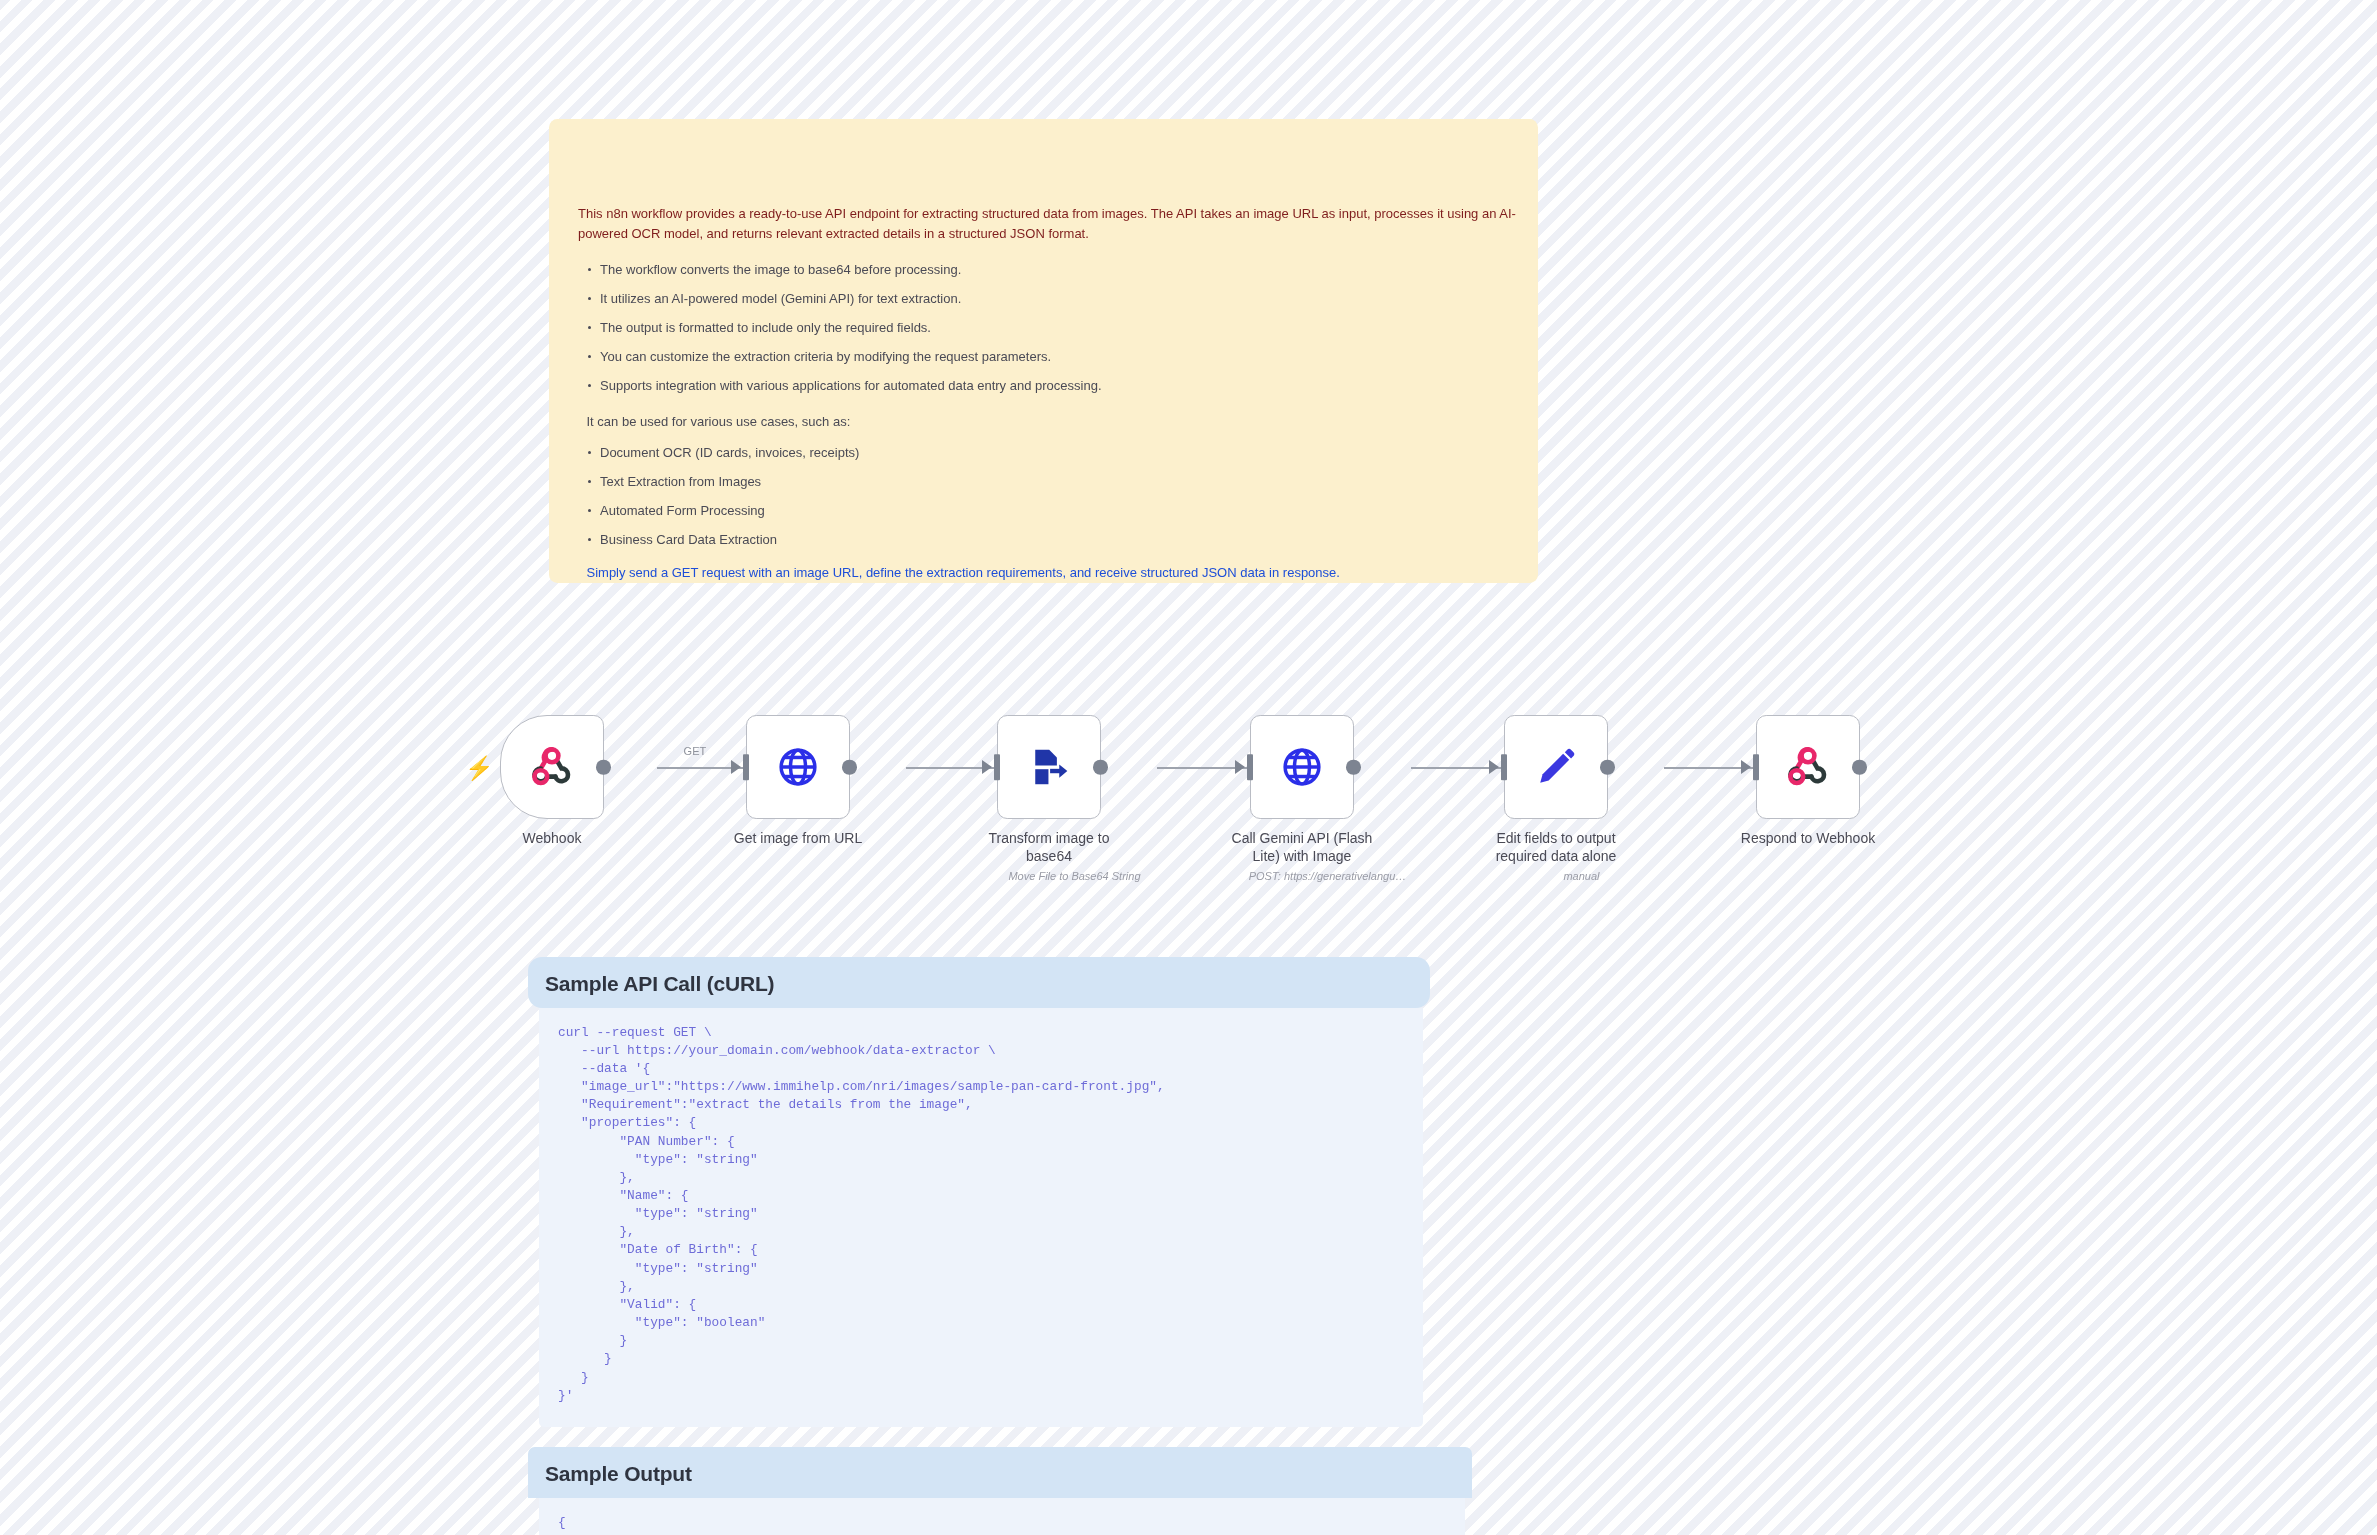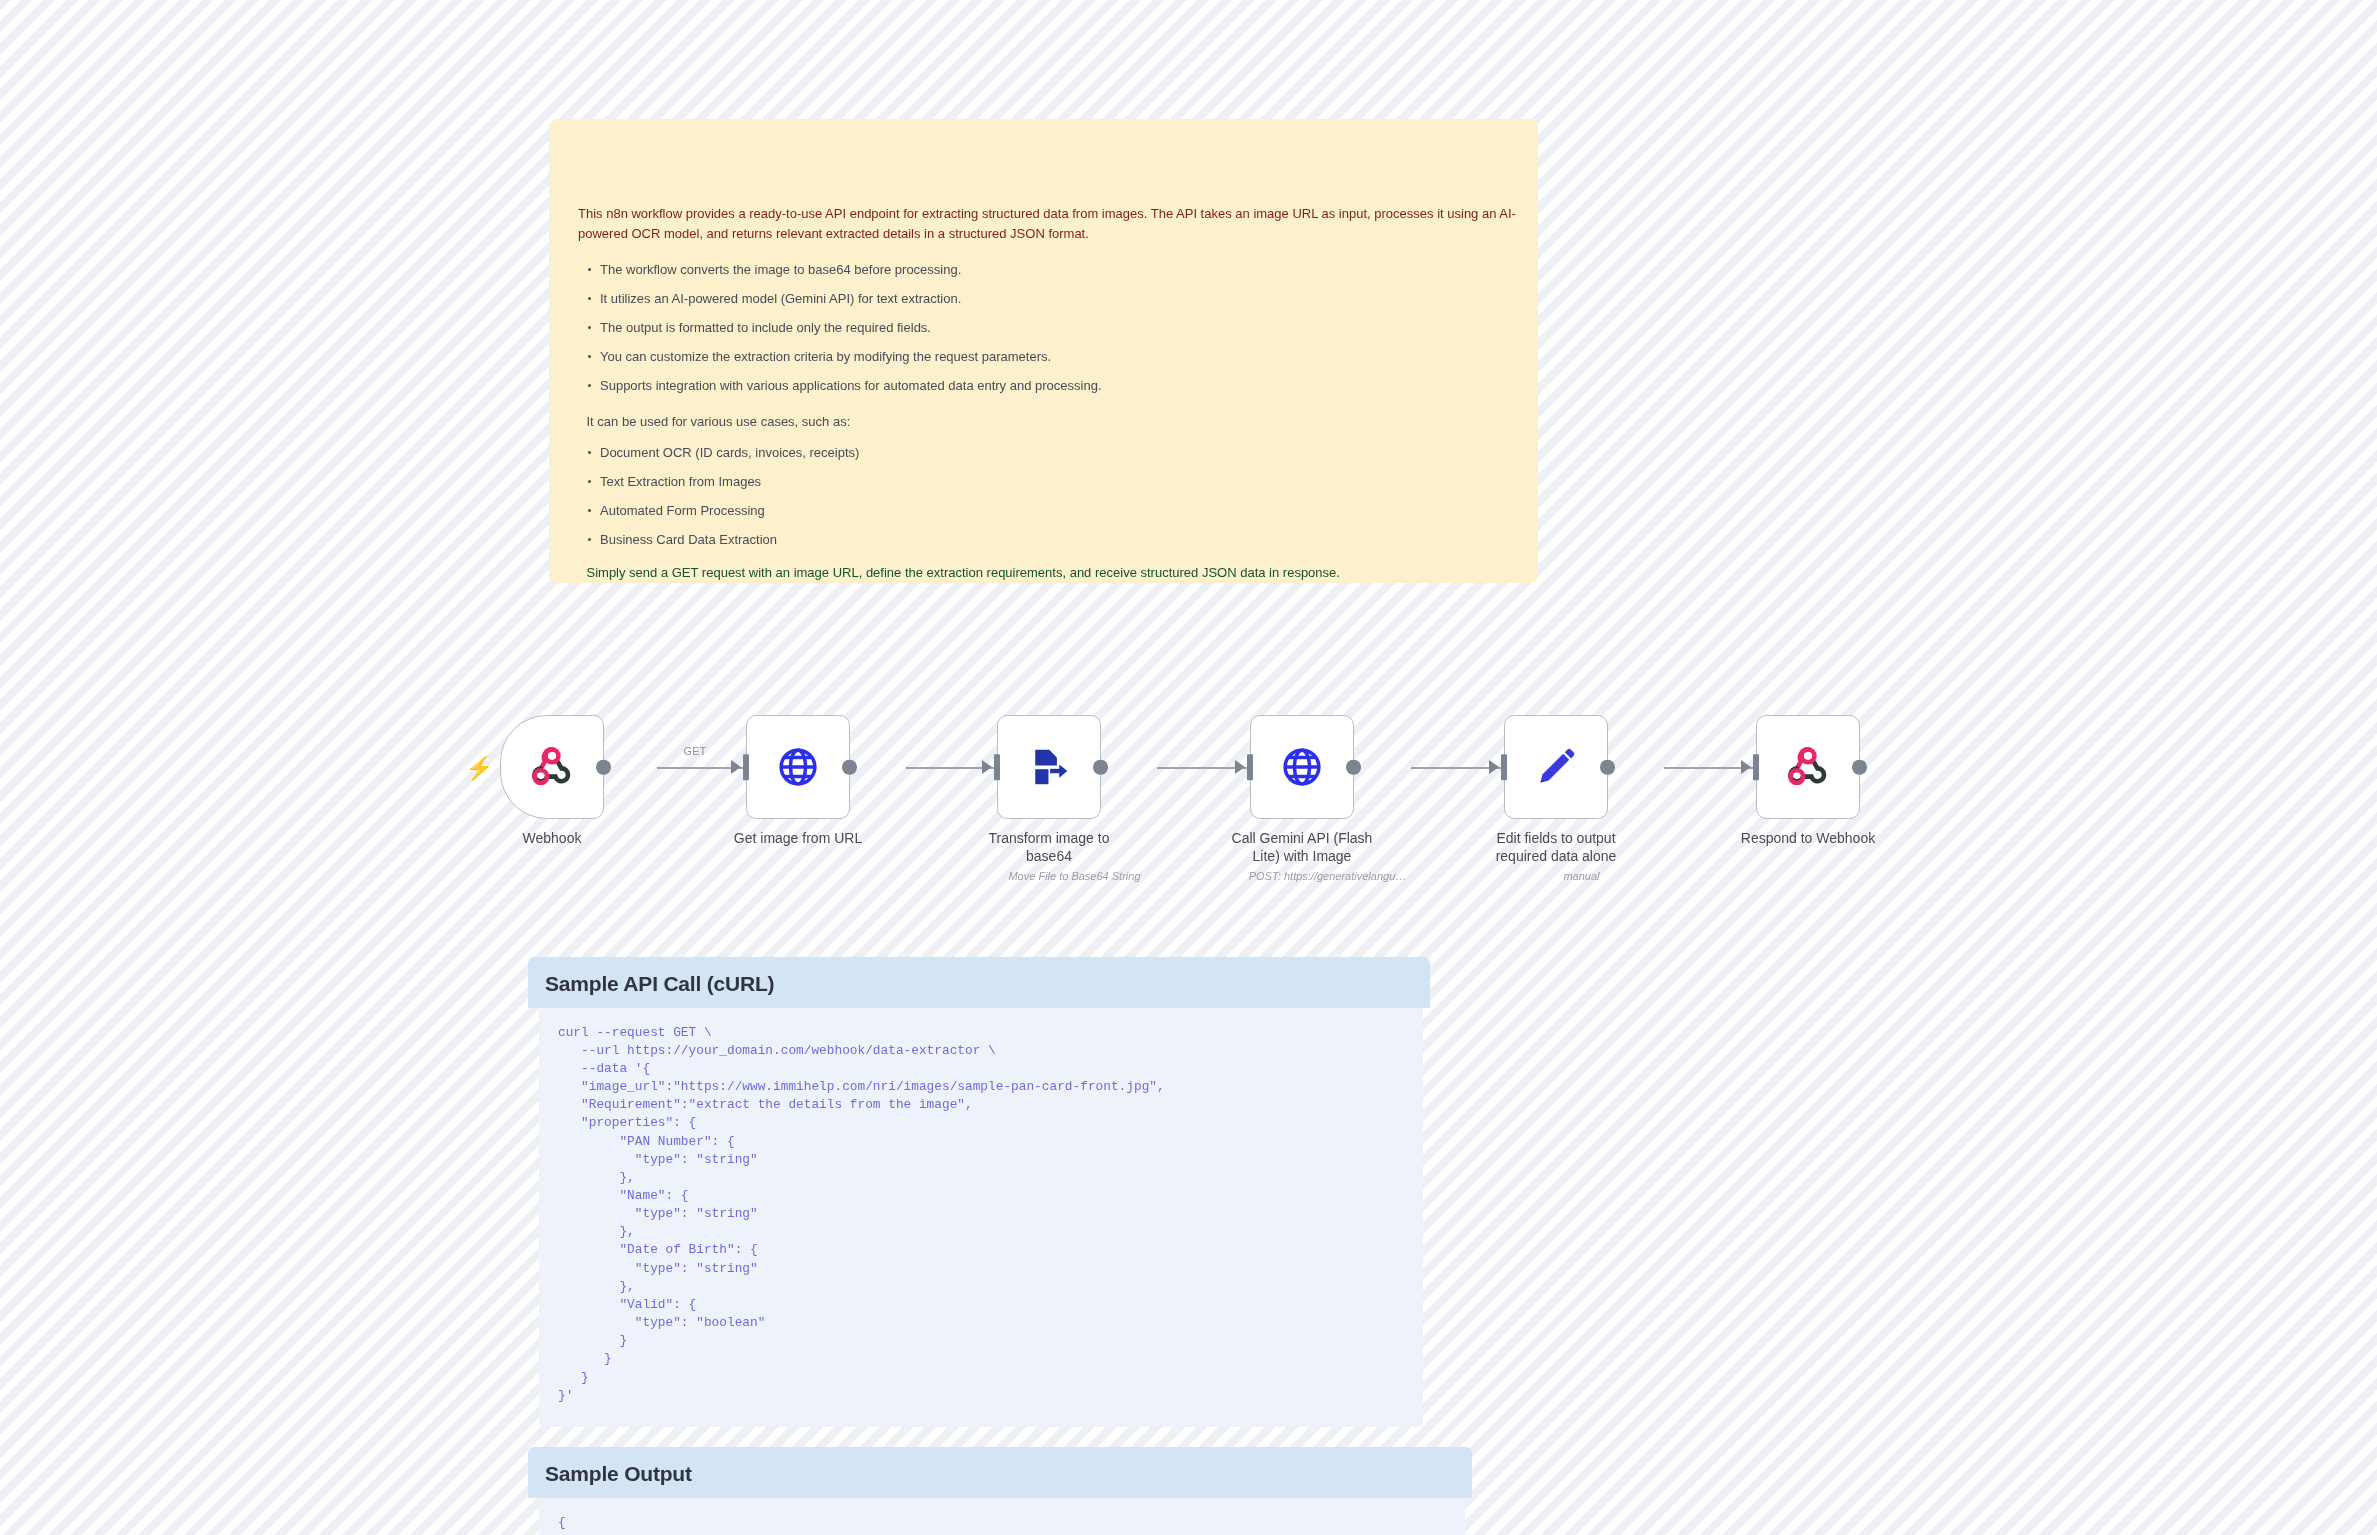--- a/index.html
+++ b/index.html
@@ -32,21 +32,21 @@
   }
   .sticky ul li{
     position:relative;font-size:13px;line-height:1.0;color:#4a4a55;
     margin-bottom:16px;
   }
   .sticky ul li::before{
     content:"";position:absolute;left:-12px;top:5.1px;
     width:3.4px;height:3.4px;border-radius:50%;background:#4a4a55;
   }
   .sticky .subhead{margin:22px 0 0 8.5px;font-size:13px;color:#4a4a55;}
-  .sticky .closing{margin:19px 0 0 8.5px;font-size:13px;color:#14532d;}
+  .sticky .closing{margin:19px 0 0 8.5px;font-size:13px;color:#1d4ed8;}
 
   
   .flow{position:absolute;left:0;top:715px;width:2377px;height:196px;}
   .node-wrap{position:absolute;top:0;text-align:center;}
   .node-box{
     width:104px;height:104px;background:#ffffff;border:1.4px solid #b9bcc4;
     border-radius:10.2px;box-sizing:border-box;
     display:flex;align-items:center;justify-content:center;position:relative;
     margin:0 auto;
   }
@@ -91,21 +91,21 @@
     padding:14.5px 17px 12.8px 17px;
   }
   .panel .phead h2{
     margin:0;font-size:21px;font-weight:bold;color:#2f3440;letter-spacing:-0.2px;
   }
   .panel .pbody{
     background:#eef3fb;border-radius:0 0 5.1px 5.1px;
     padding:15.3px 19px 22px 19px;
   }
   .panel.curl{left:528px;top:957px;width:868px;}
-  .panel.curl .phead{width:868px;}
+  .panel.curl .phead{width:868px;border-radius:14px;}
   .panel.curl .pbody{width:846px;margin-left:11px;}
   .panel.out{left:528px;top:1447px;width:910px;}
   .panel.out .phead{width:910px;}
   .panel.out .pbody{width:888px;margin-left:11px;height:77px;overflow:hidden;}
 
   pre.code{
     margin:0;font-family:"Liberation Mono",monospace;
     font-size:12.8px;line-height:1.42;color:#6e6cd8;white-space:pre;
   }
 </style>

